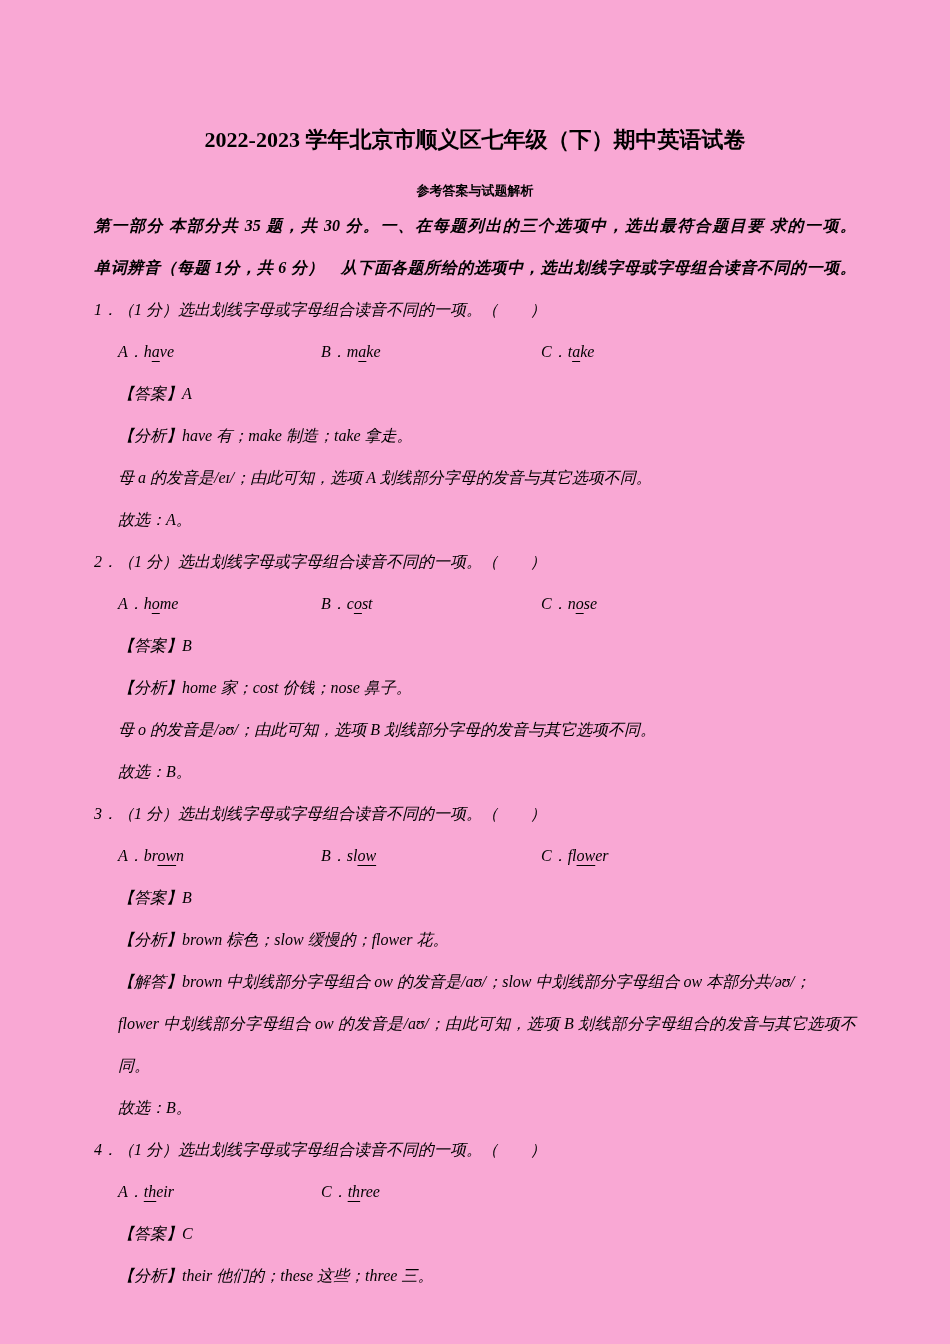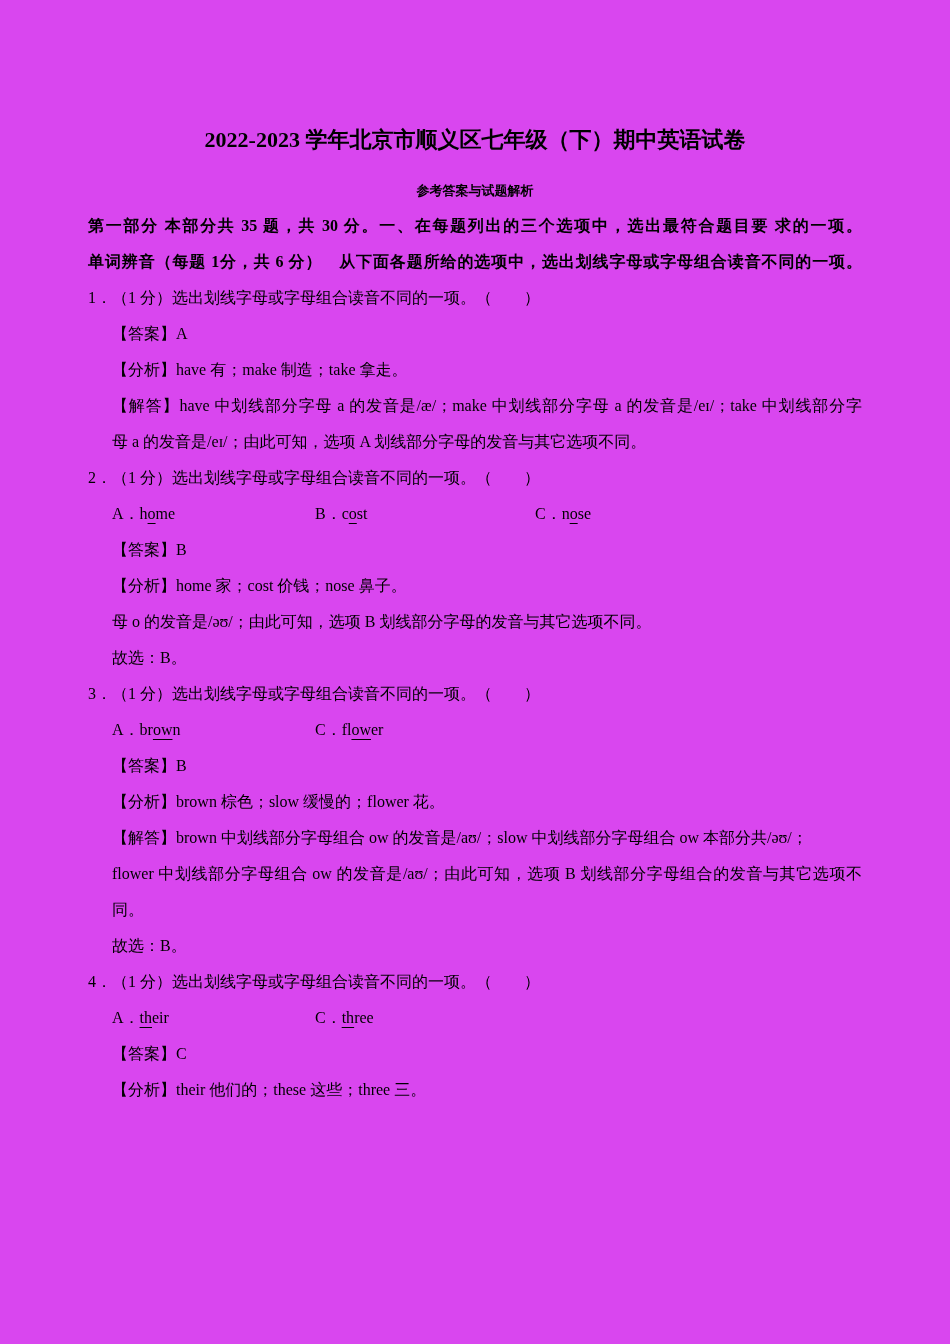--- a/index.html
+++ b/index.html
@@ -2,21 +2,21 @@
 <html><head>
 <meta charset="utf-8">
 <style>
   html, body { margin: 0; padding: 0; background: #ffffff; }
   .page {
     position: relative;
     width: 950px;
     height: 1344px;
     box-sizing: border-box;
     padding: 124px 88px 0 88px;
-    background: #d946ef;
+    background: #f9a8d4;
     color: #000000;
     font-family: "Liberation Serif", "DejaVu Serif", serif;
     font-size: 16px;
     overflow: hidden;
   }
   .title {
     margin: 0;
     text-align: center;
     font-size: 22px;
     line-height: 32px;
@@ -25,23 +25,24 @@
   }
   .subtitle {
     margin: 26px 0 0 0;
     text-align: center;
     font-size: 13px;
     line-height: 18px;
     font-weight: bold;
   }
   .content { margin-top: 8px; }
   .line {
-    margin: 0;
+    margin: 6px;
     line-height: 36px;
     white-space: nowrap;
+    font-style: italic;
   }
   .intro { font-weight: bold; }
   .fill {
     text-align: justify;
     text-align-last: justify;
     text-justify: inter-character;
   }
   .indent { padding-left: 24px; }
   .opts {
     display: flex;
@@ -66,43 +67,49 @@
   <h1 class="title">2022-2023 学年北京市顺义区七年级（下）期中英语试卷</h1>
   <h2 class="subtitle">参考答案与试题解析</h2>
 
   <div class="content">
 
     <p class="line intro fill">第一部分 本部分共 35 题，共 30 分。一、在每题列出的三个选项中，选出最符合题目要 求的一项。</p>
     <p class="line intro fill">单词辨音（每题 1分，共 6 分）　从下面各题所给的选项中，选出划线字母或字母组合读音不同的一项。</p>
 
     <section>
       <p class="line"><span>1．</span><span>（1 分）选出划线字母或字母组合读音不同的一项。（　　）</span></p>
+      <div class="line opts">
+        <span class="opt opt-a"><span>A．</span><span>h</span><span class="u">a</span><span>ve</span></span>
+        <span class="opt opt-b"><span>B．</span><span>m</span><span class="u">a</span><span>ke</span></span>
+        <span class="opt opt-c"><span>C．</span><span>t</span><span class="u">a</span><span>ke</span></span>
+      </div>
       <p class="line indent">【答案】A</p>
       <p class="line indent">【分析】have 有；make 制造；take 拿走。</p>
-      <p class="line indent fill">【解答】have 中划线部分字母 a 的发音是/æ/；make 中划线部分字母 a 的发音是/eɪ/；take 中划线部分字</p>
       <p class="line indent">母 a 的发音是/eɪ/；由此可知，选项 A 划线部分字母的发音与其它选项不同。</p>
+      <p class="line indent">故选：A。</p>
     </section>
 
     <section>
       <p class="line"><span>2．</span><span>（1 分）选出划线字母或字母组合读音不同的一项。（　　）</span></p>
       <div class="line opts">
         <span class="opt opt-a"><span>A．</span><span>h</span><span class="u">o</span><span>me</span></span>
         <span class="opt opt-b"><span>B．</span><span>c</span><span class="u">o</span><span>st</span></span>
         <span class="opt opt-c"><span>C．</span><span>n</span><span class="u">o</span><span>se</span></span>
       </div>
       <p class="line indent">【答案】B</p>
       <p class="line indent">【分析】home 家；cost 价钱；nose 鼻子。</p>
       <p class="line indent">母 o 的发音是/əʊ/；由此可知，选项 B 划线部分字母的发音与其它选项不同。</p>
       <p class="line indent">故选：B。</p>
     </section>
 
     <section>
       <p class="line"><span>3．</span><span>（1 分）选出划线字母或字母组合读音不同的一项。（　　）</span></p>
       <div class="line opts">
         <span class="opt opt-a"><span>A．</span><span>br</span><span class="u">ow</span><span>n</span></span>
+        <span class="opt opt-b"><span>B．</span><span>sl</span><span class="u">ow</span><span></span></span>
         <span class="opt opt-c"><span>C．</span><span>fl</span><span class="u">ow</span><span>er</span></span>
       </div>
       <p class="line indent">【答案】B</p>
       <p class="line indent">【分析】brown 棕色；slow 缓慢的；flower 花。</p>
       <p class="line indent">【解答】brown 中划线部分字母组合 ow 的发音是/aʊ/；slow 中划线部分字母组合 ow 本部分共/əʊ/；</p>
       <p class="line indent fill">flower 中划线部分字母组合 ow 的发音是/aʊ/；由此可知，选项 B 划线部分字母组合的发音与其它选项不</p>
       <p class="line indent">同。</p>
       <p class="line indent">故选：B。</p>
     </section>
 

